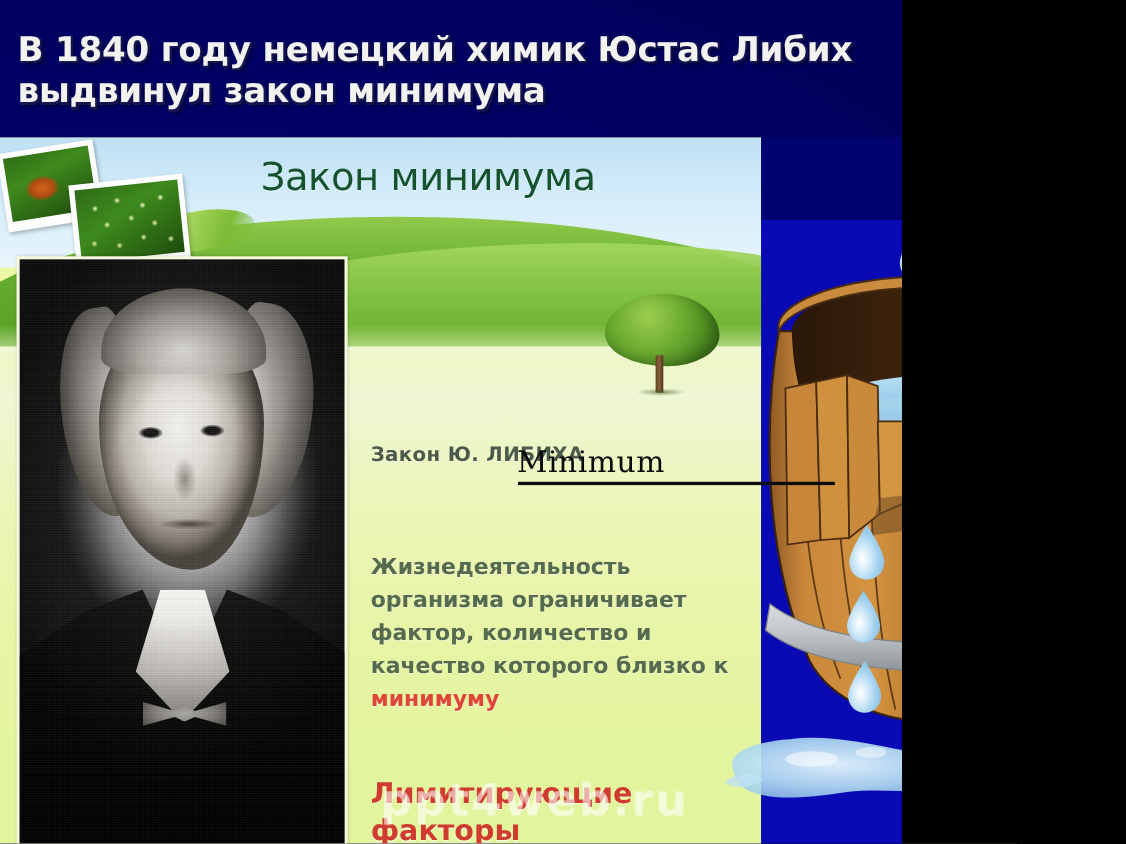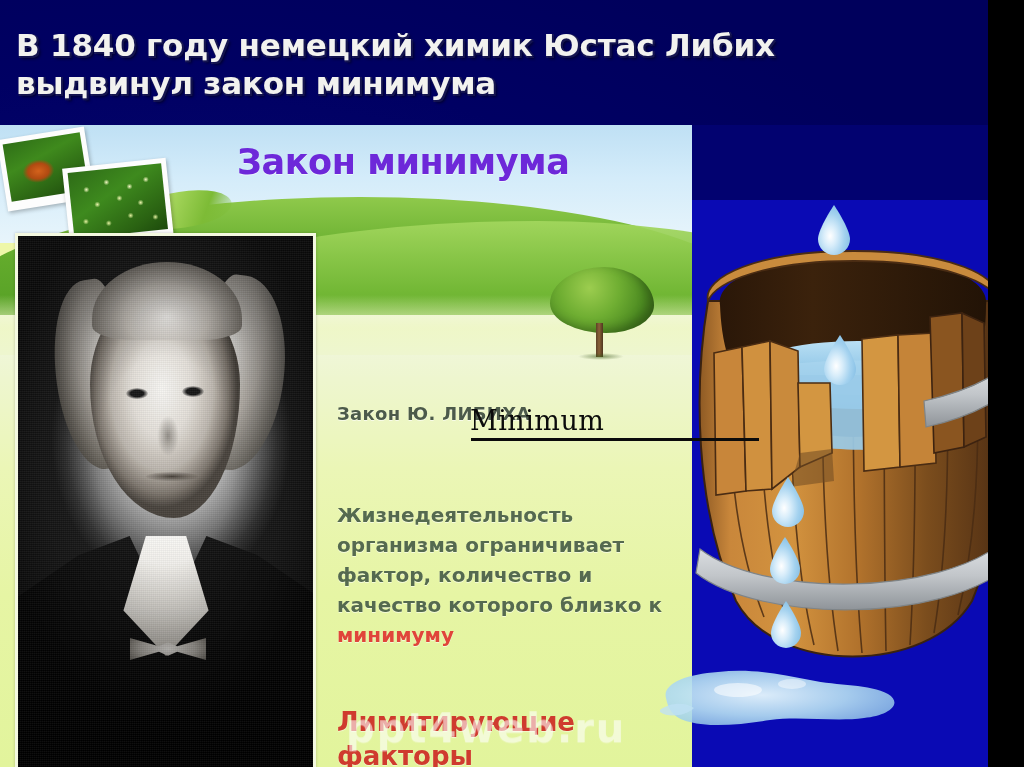--- a/index.html
+++ b/index.html
@@ -9,21 +9,21 @@
   }
   body {
     width: 1024px;
     height: 767px;
     overflow: hidden;
     font-family: "Liberation Sans", sans-serif;
   }
 
   #slide {
     position: relative;
-    width: 988px;
+    width: 820px;
     height: 767px;
     background: #000066;
     background-image:
       radial-gradient(ellipse 900px 520px at 18% 58%, #0d0d8c 0%, #05056e 42%, #000063 72%, #00005c 100%);
     overflow: hidden;
   }
 
   
   #title-block {
     position: absolute;
@@ -145,24 +145,24 @@
     transform: rotate(-10deg);
     border-radius: 40% 60% 50% 50%;
     z-index: 5;
   }
 
   
   #pic-headline {
     position: absolute;
     left: 237px; top: 17px;
     font-family: "DejaVu Sans", sans-serif;
-    font-weight: bold;
+    font-weight: normal;
     font-size: 35px;
     line-height: 40px;
-    color: #6d28d9;
+    color: #14532d;
     letter-spacing: -0.4px;
     z-index: 8;
     text-shadow: 0 1px 0 rgba(255,255,255,.55);
   }
 
   
   #pic-subhead {
     position: absolute;
     left: 337px; top: 278px;
     font-family: "DejaVu Sans", sans-serif;

